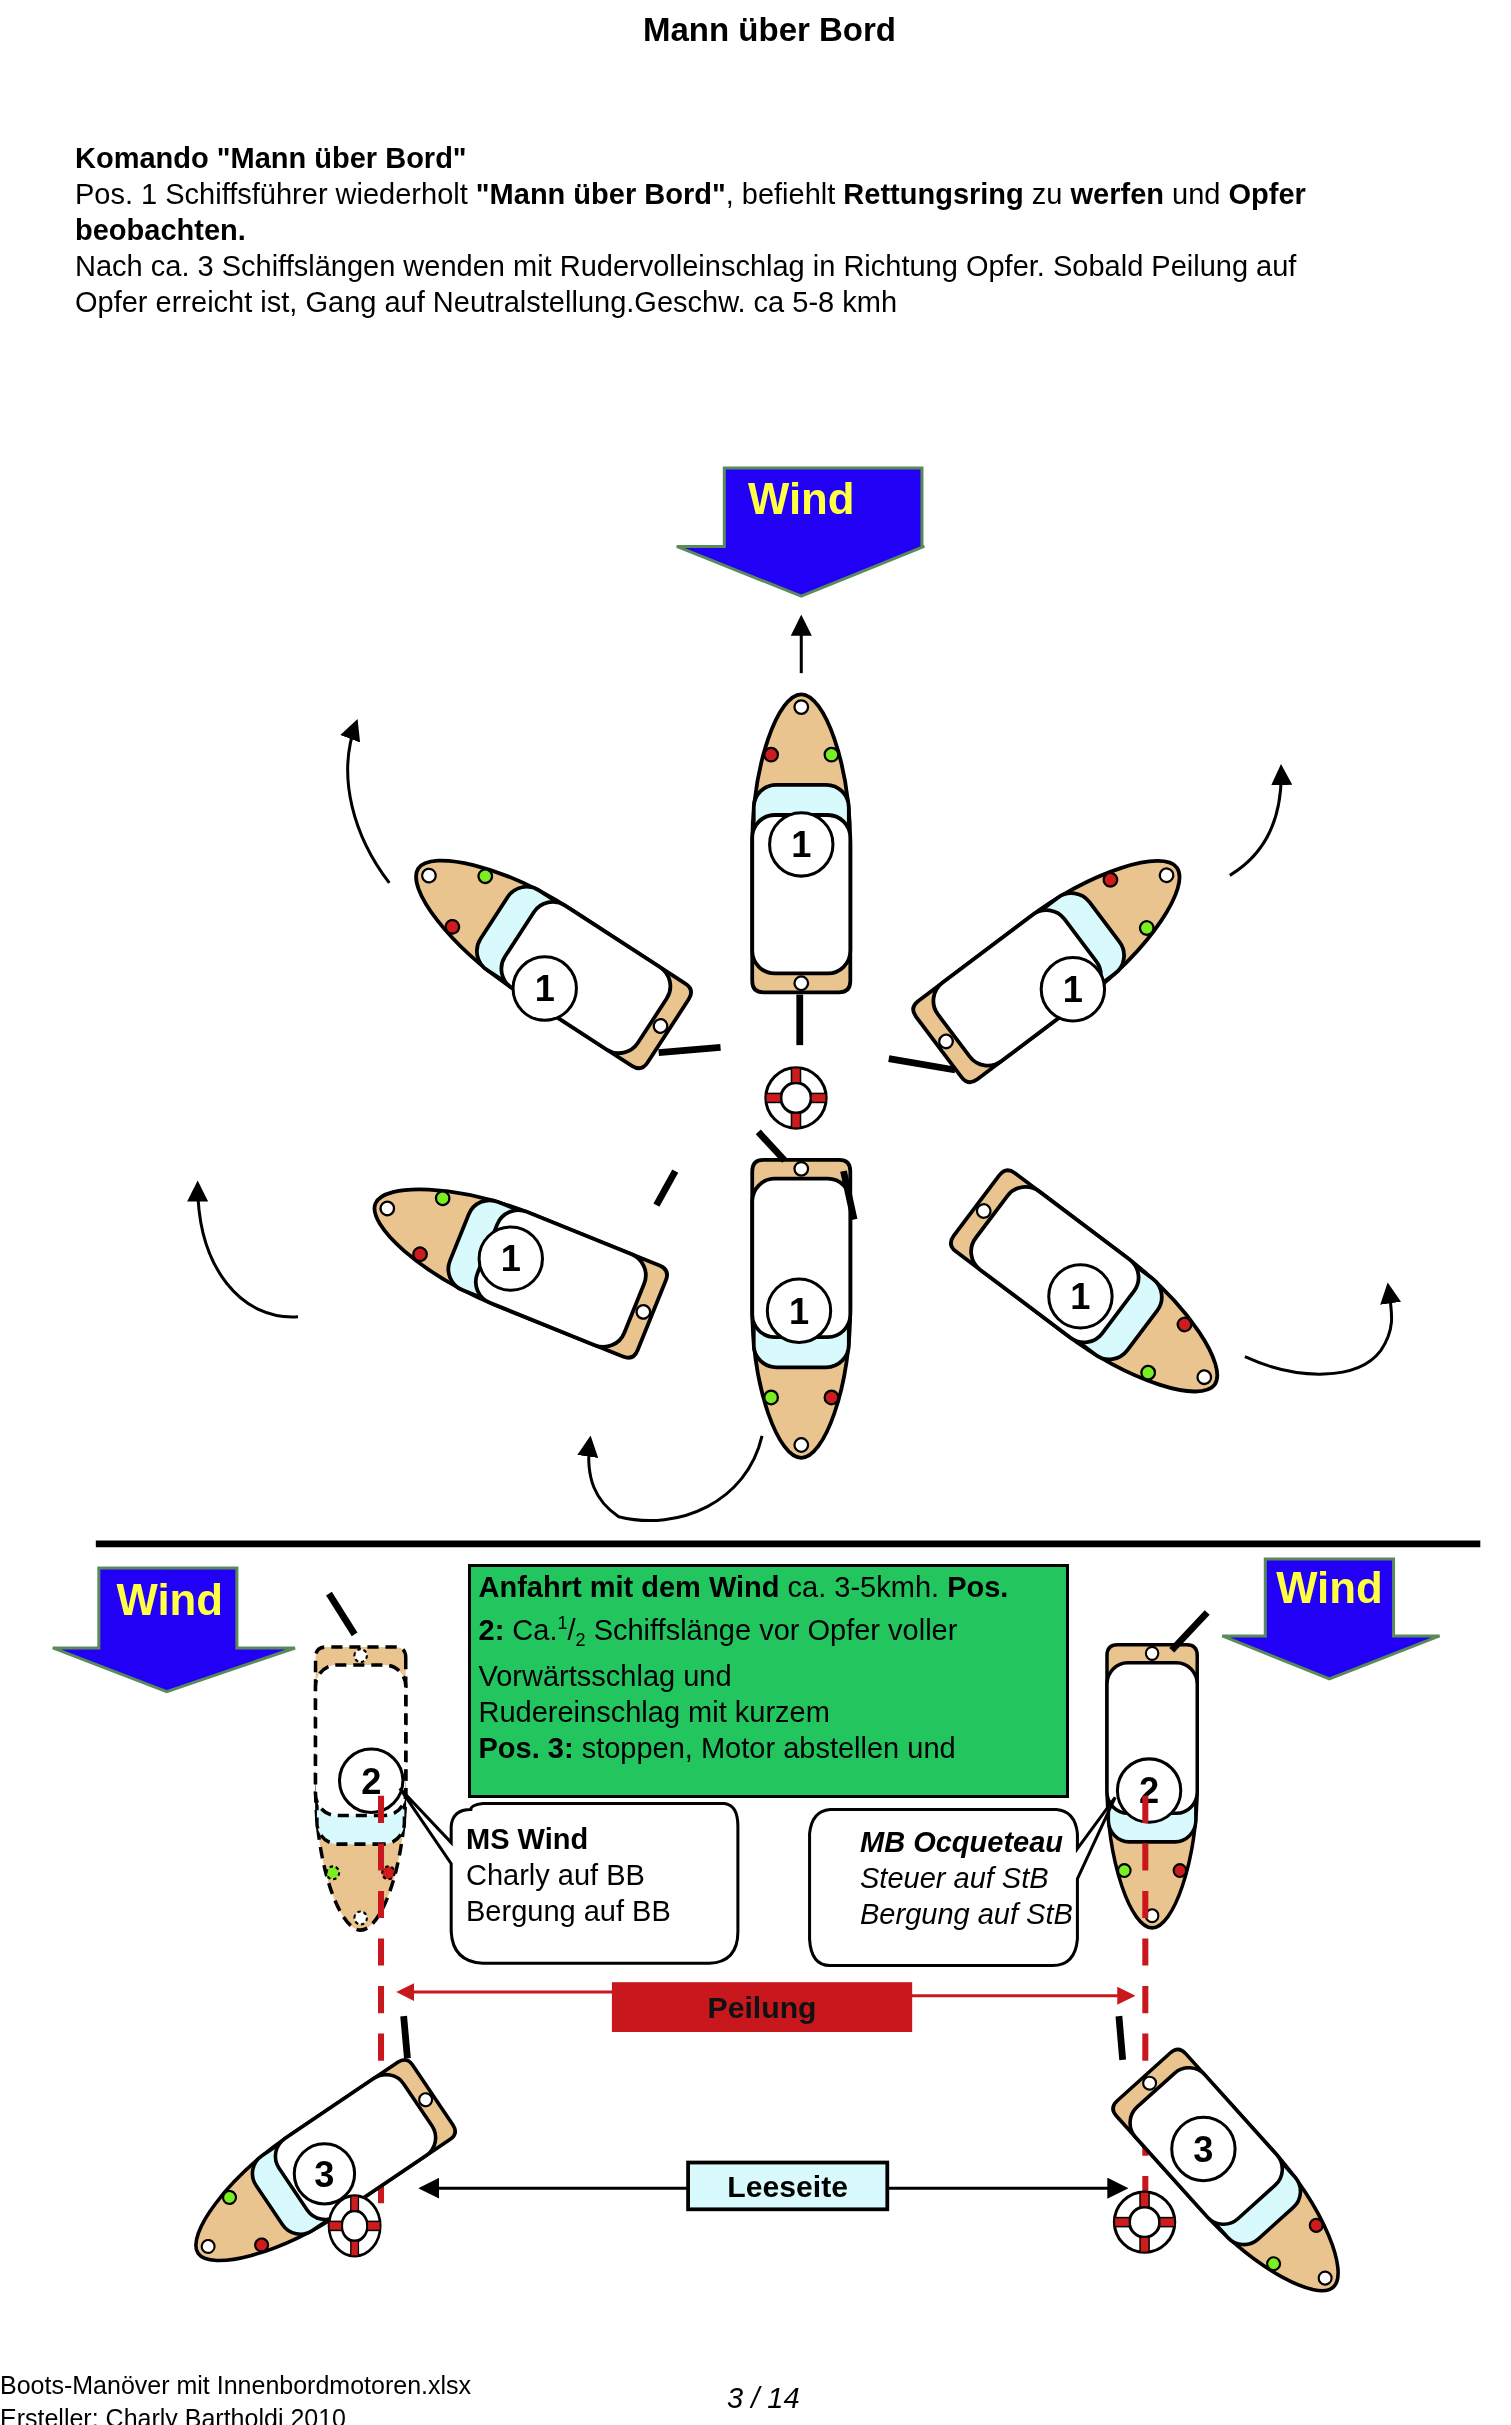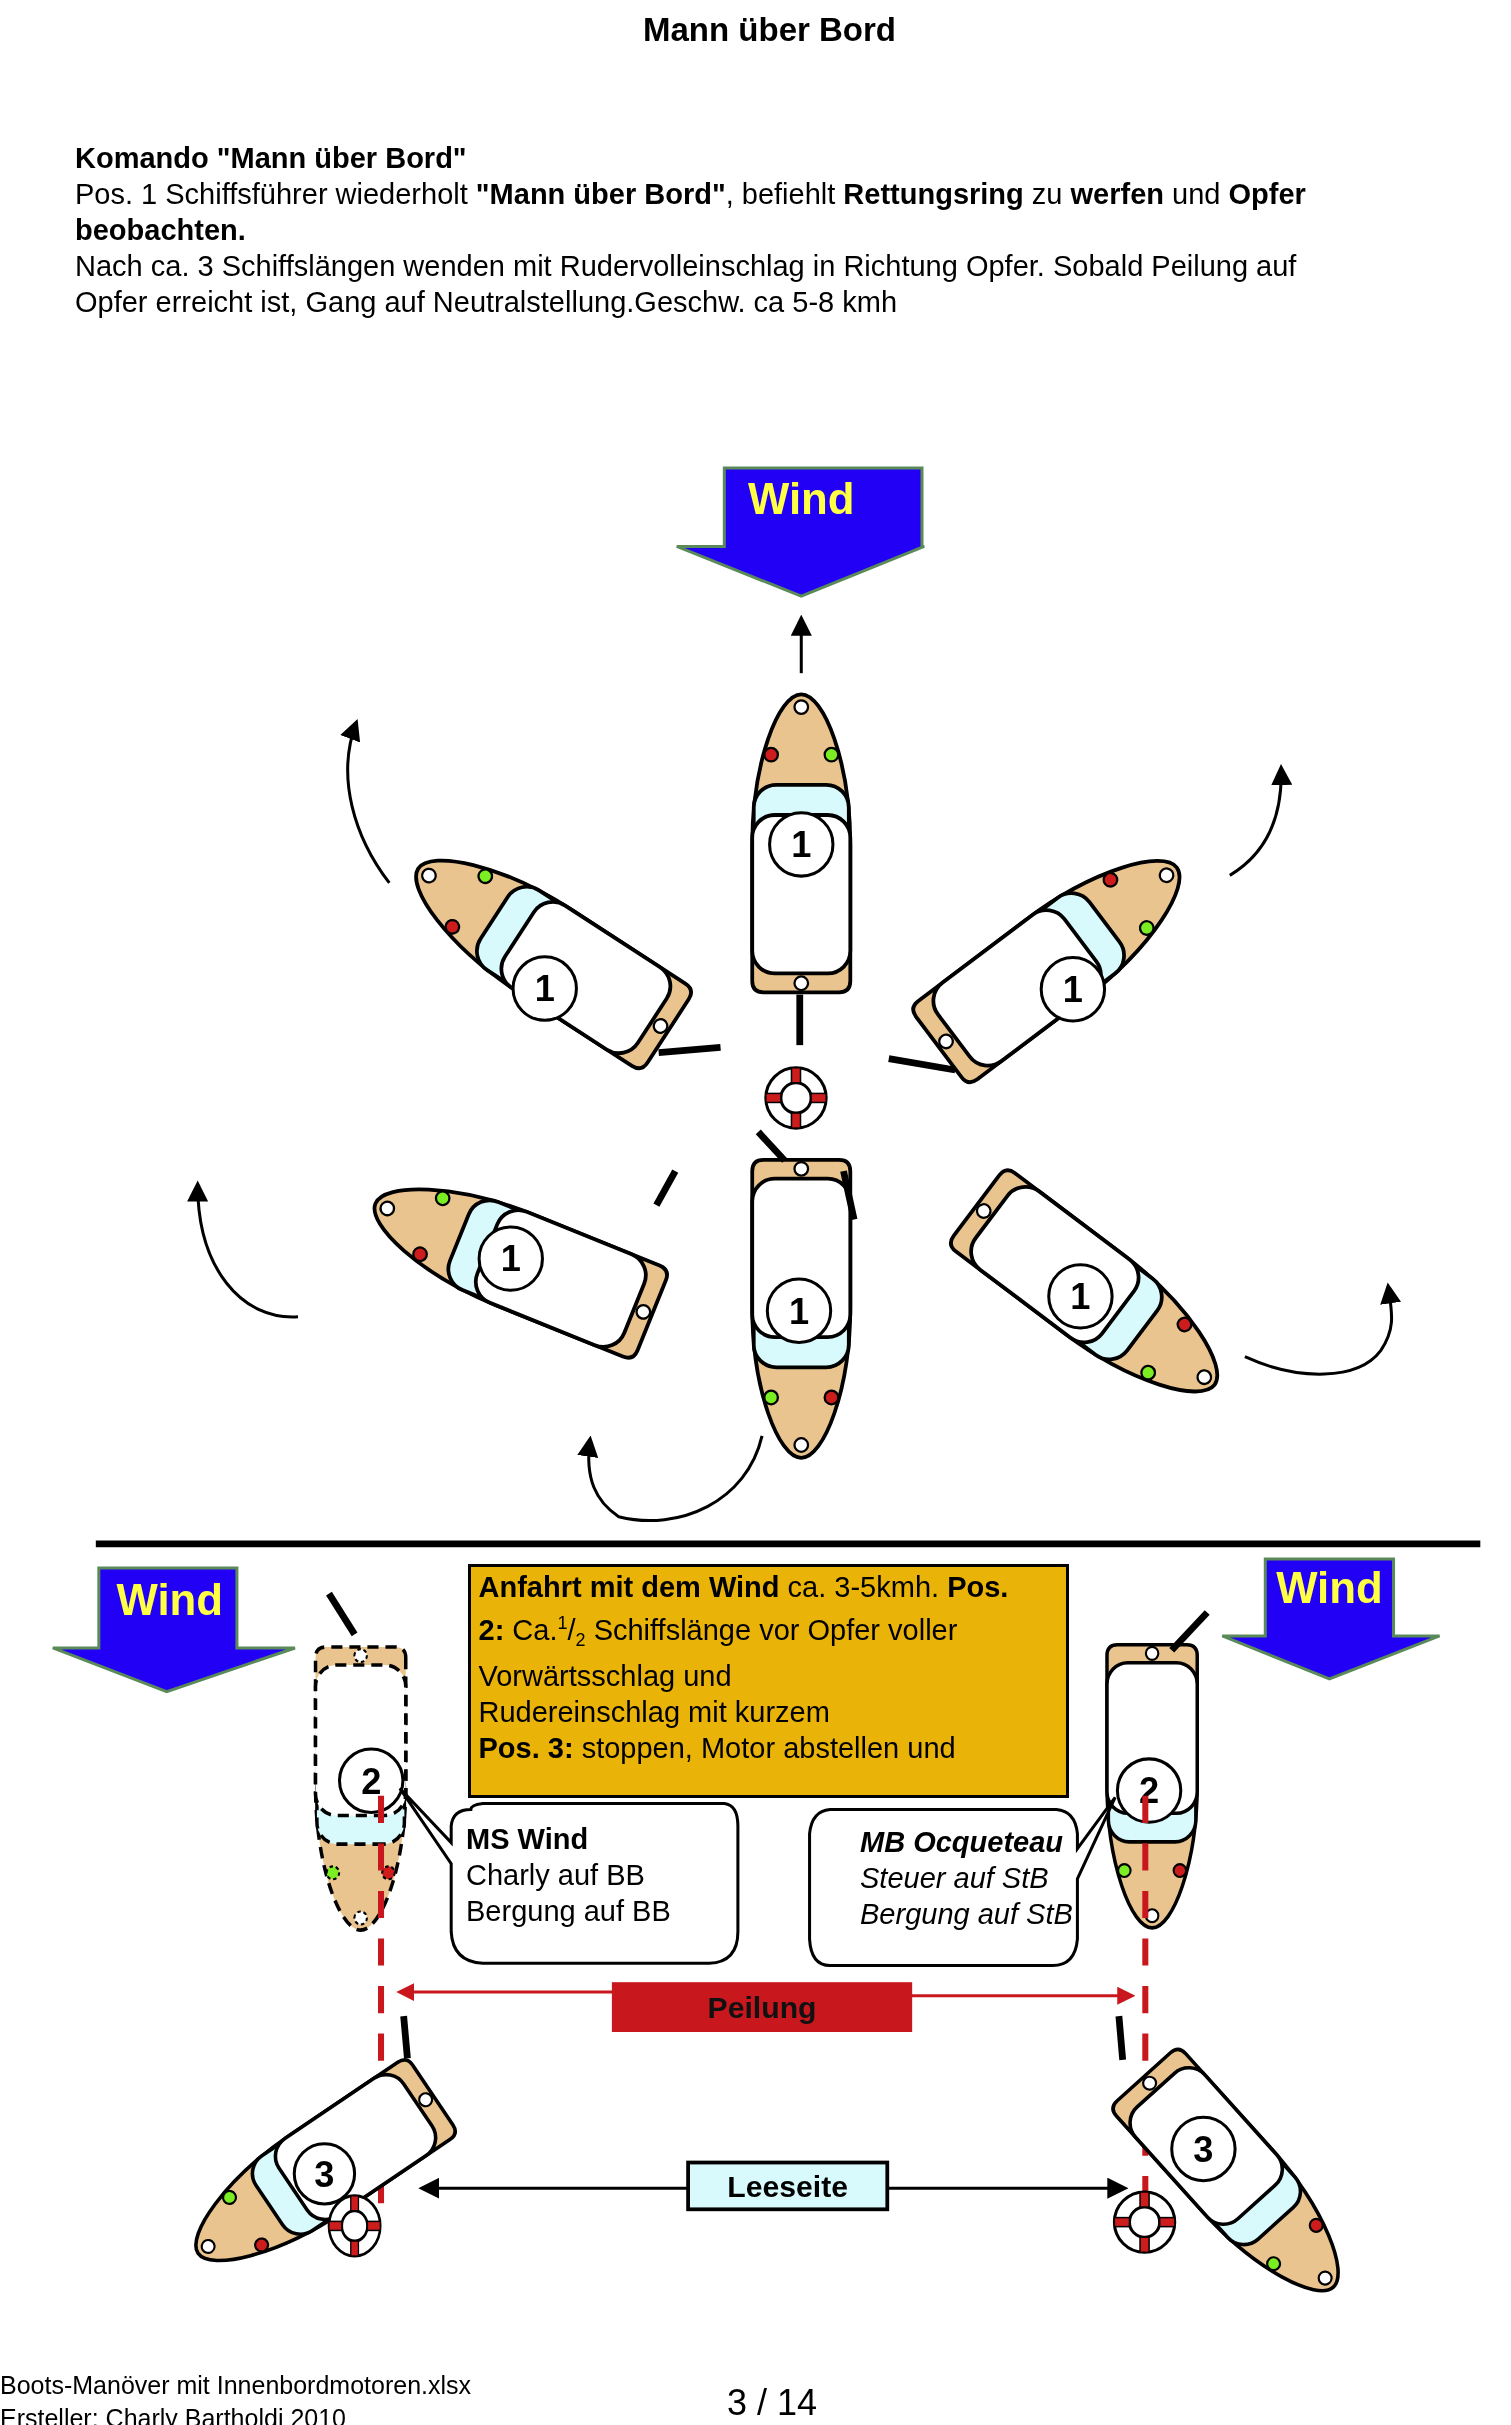--- a/index.html
+++ b/index.html
@@ -3,31 +3,31 @@
 <meta charset="utf-8">
 <style>
   html, body { margin:0; padding:0; background:#ffffff; }
   body { width:1512px; height:2426px; position:relative; overflow:hidden; font-family:"Liberation Sans", sans-serif; color:#000; }
   #page-title { position:absolute; top:10.6px; left:0; width:1539px; text-align:center; font-size:33px; font-weight:bold; }
   #intro { position:absolute; top:140px; left:75px; width:1373px; font-size:29px; line-height:36px; }
   #intro b { font-weight:bold; }
   #intro .line { display:block; white-space:nowrap; }
   svg#diagram { position:absolute; left:0; top:0; }
   .svg-text { font-family:"Liberation Sans", sans-serif; }
-  #info-box { position:absolute; left:468px; top:1564px; width:601px; height:234px; border:3px solid #000; box-sizing:border-box; padding:1.5px 7.5px; font-size:29px; line-height:36px; background:#eab308; }
+  #info-box { position:absolute; left:468px; top:1564px; width:601px; height:234px; border:3px solid #000; box-sizing:border-box; padding:1.5px 7.5px; font-size:29px; line-height:36px; background:#22c55e; }
   #info-box b { font-weight:bold; }
   #info-box .line { display:block; white-space:nowrap; }
   .callout-text { position:absolute; font-size:29px; line-height:36px; white-space:nowrap; }
   .callout-text .hd { font-weight:bold; display:block; }
   .callout-text .ln { display:block; }
   #callout-left-text { left:466px; top:1821px; }
   #callout-right-text { left:860px; top:1824px;font-style:italic; }
   #footer-left { position:absolute; left:0; top:2369px; font-size:25px; line-height:33px; }
   #footer-left span { display:block; }
-  #footer-page { position:absolute; left:727px; top:2382px; font-size:36px; }
+  #footer-page { position:absolute; left:727px; top:2382px; font-size:29px;font-style:italic; }
 </style>
 </head>
 <body>
 
 <div id="page-title">Mann über Bord</div>
 
 <div id="intro">
   <span class="line"><b>Komando "Mann über Bord"</b></span>
   <span class="line">
     <span>Pos. 1 Schiffsführer wiederholt </span><b>"Mann über Bord"</b><span>, befiehlt </span><b>Rettungsring</b><span> zu </span><b>werfen</b><span> und </span><b>Opfer</b>

